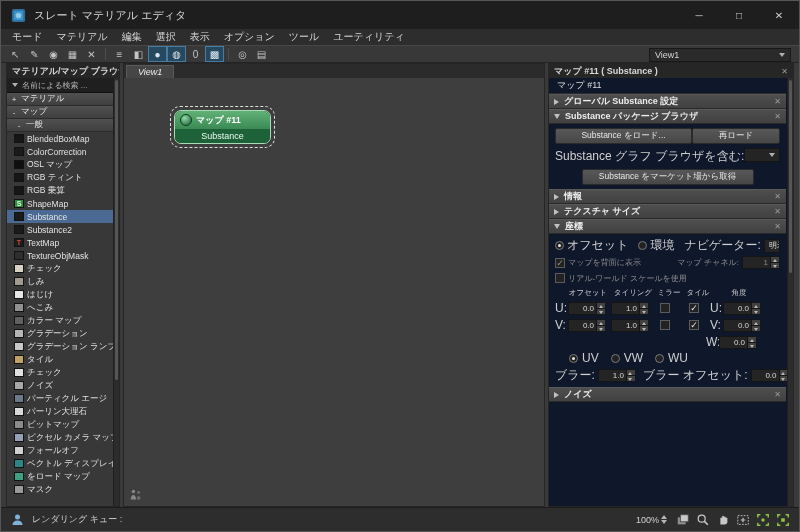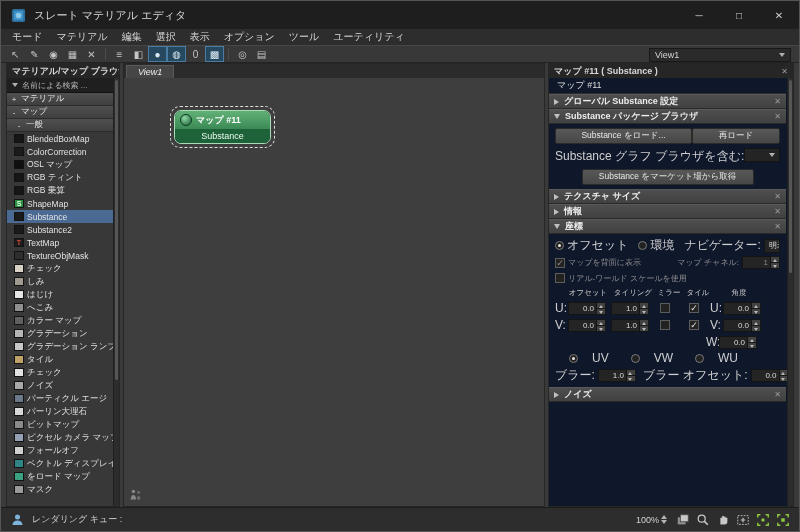--- a/index.html
+++ b/index.html
@@ -402,27 +402,27 @@
                 <span class="dd"></span>
               </div>
             </div>
             <div class="brow" style="justify-content:center">
               <div class="btn" style="width:172px">Substance をマーケット場から取得</div>
             </div>
           </div>
 
           <div class="rollout">
             <span class="arr right"></span>
-            <span>テクスチャ サイズ</span>
+            <span>情報</span>
             <span class="px"></span>
           </div>
 
           <div class="rollout">
             <span class="arr right"></span>
-            <span>情報</span>
+            <span>テクスチャ サイズ</span>
             <span class="px"></span>
           </div>
 
           <div class="rollout">
             <span class="arr down"></span>
             <span>座標</span>
             <span class="px"></span>
           </div>
           <div class="roll-content" style="gap:3px">
             <div class="crow" style="height:15px">
@@ -539,21 +539,21 @@
               <span style="width:148px"></span>
               <span class="lab" style="width:10px">W:</span>
               <div class="spin">
                   <span class="val">0.0</span>
                   <span class="ar">
                     <i class="up"></i>
                     <i class="dn"></i>
                   </span>
                 </div>
             </div>
-            <div class="crow" style="height:12px;padding-left:14px;gap:14px">
+            <div class="crow" style="height:12px;padding-left:14px;gap:4px">
               <span class="radio on"></span>
               <span class="lab">UV</span>
               <span class="radio" style="margin-left:8px"></span>
               <span class="lab">VW</span>
               <span class="radio" style="margin-left:8px"></span>
               <span class="lab">WU</span>
             </div>
             <div class="crow" style="height:16px">
               <span class="lab">ブラー:</span>
               <div class="spin">

